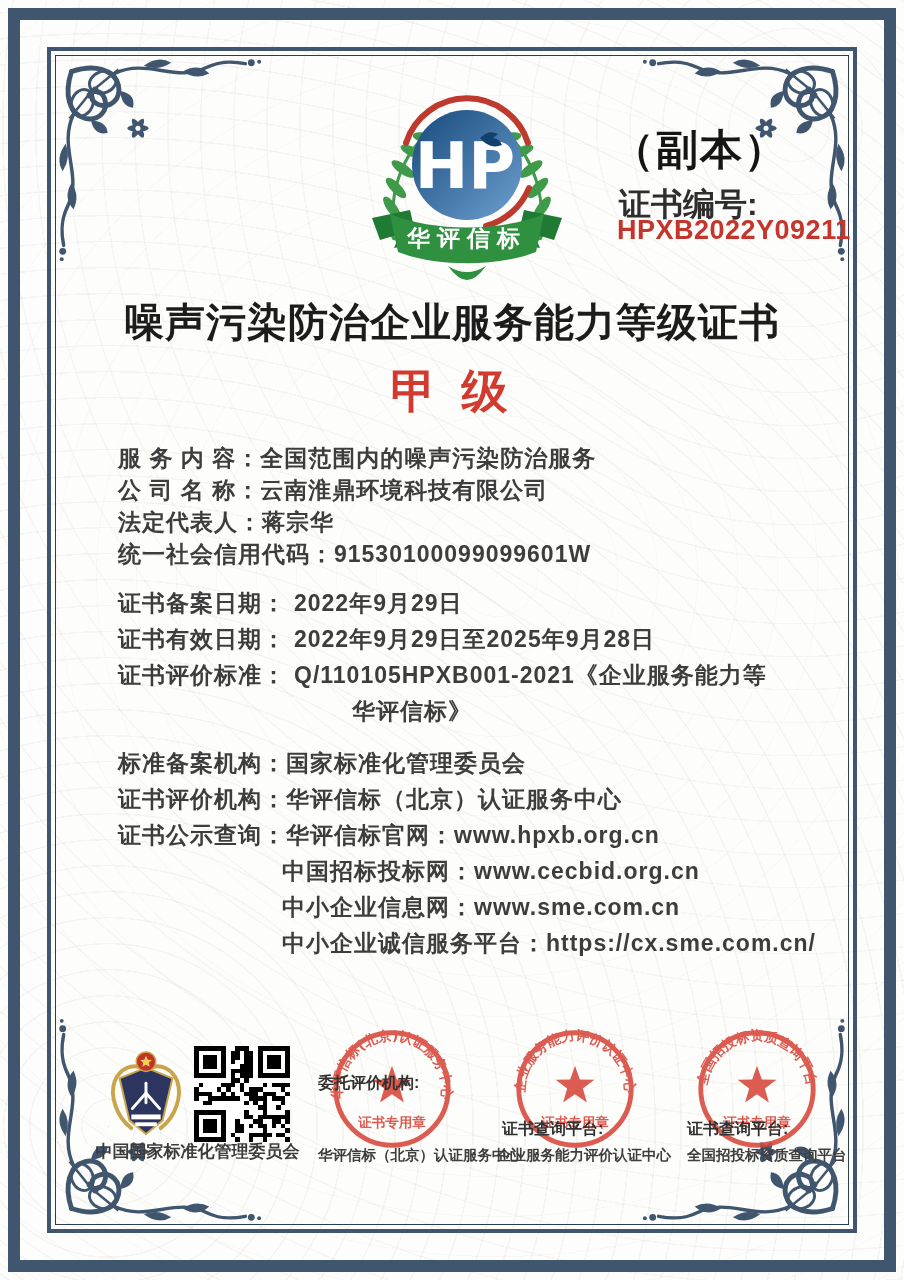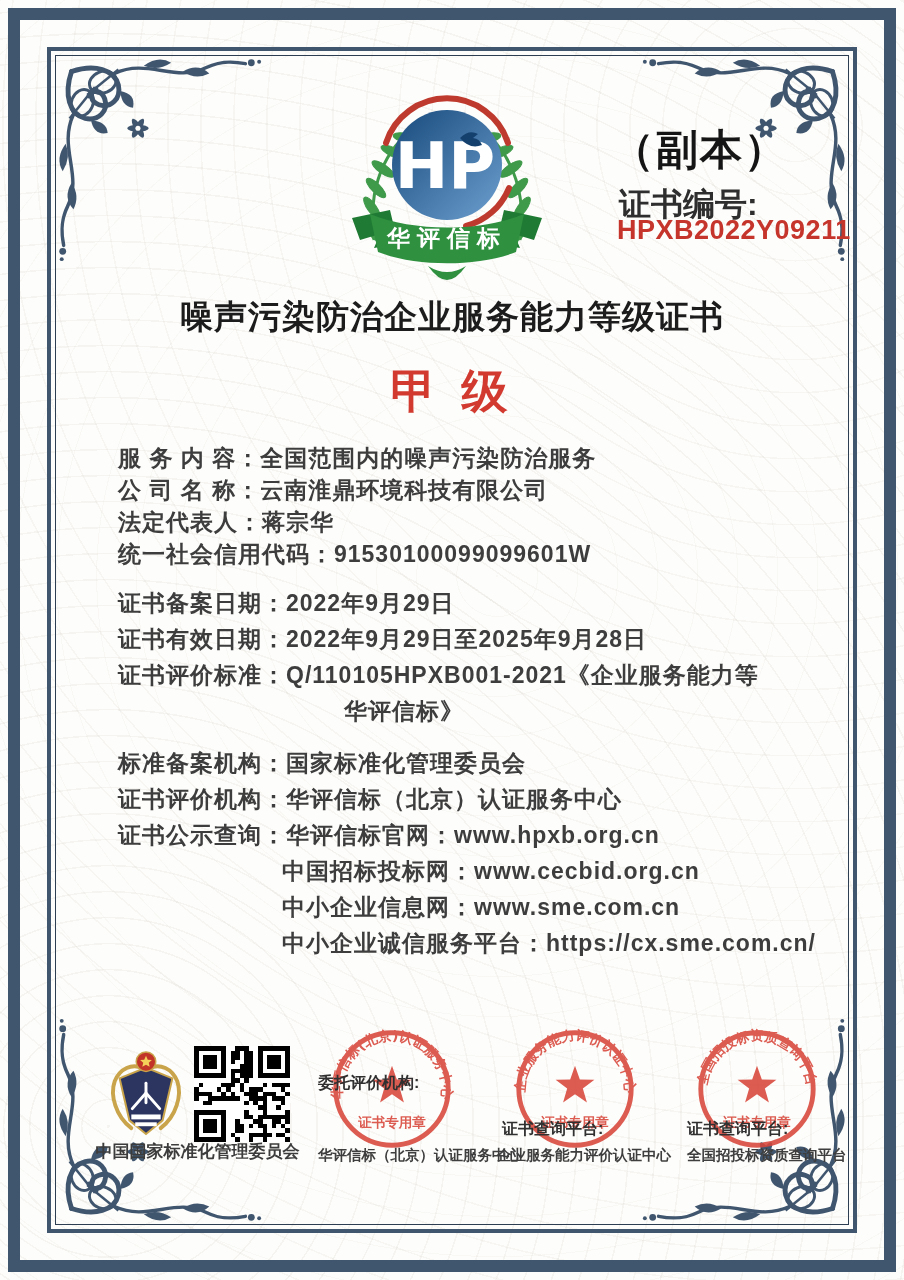--- a/index.html
+++ b/index.html
@@ -17,32 +17,32 @@
   .frame-band{position:absolute;inset:8px;border:12px solid #40566f;pointer-events:none;}
   .frame-line{position:absolute;inset:47px;border:4px solid #40566f;pointer-events:none;}
   .frame-line2{position:absolute;inset:55px;border:1px solid #2d3e52;pointer-events:none;}
   .corner{position:absolute;width:215px;height:215px;color:#40566f;}
   .corner svg{width:100%;height:100%;display:block;}
   .c-tl{top:50px;left:50px;}
   .c-tr{top:50px;right:50px;transform:scaleX(-1);}
   .c-bl{bottom:50px;left:50px;transform:scaleY(-1);}
   .c-br{bottom:50px;right:50px;transform:scale(-1,-1);}
   
-  .logo{left:344px;top:90px;width:206px;height:200px;}
+  .logo{left:364px;top:90px;width:206px;height:200px;}
   .copy-label{left:612px;top:122px;font-size:42px;font-weight:800;color:#151515;letter-spacing:2px;}
   .certno-label{left:619px;top:183px;font-size:32px;font-weight:800;color:#2e2e2e;}
   .certno-value{left:617px;top:215px;font-size:27px;font-weight:700;color:#c6352c;letter-spacing:.5px;}
   
-  .title{left:0;right:0;top:295px;text-align:center;font-size:33px;font-weight:900;color:#1c1c1c;letter-spacing:1px;}
+  .title{left:0;right:0;top:295px;text-align:center;font-size:40px;font-weight:900;color:#1c1c1c;letter-spacing:1px;}
   .grade{left:0;right:0;top:361px;text-align:center;font-size:46px;font-weight:900;color:#d23a30;letter-spacing:6px;}
   
   .block{left:118px;color:#3d3d3d;font-weight:700;}
   .row{display:flex;align-items:flex-start;font-size:23px;line-height:23px;letter-spacing:1px;white-space:nowrap;}
   .b-company{top:447px;}  .b-company .row{margin-bottom:9px;}
-  .b-dates{top:592px;}    .b-dates .row{margin-bottom:13px;}
+  .b-dates{top:592px;}    .b-dates .row{margin-bottom:13px;gap:8px;}
   .b-agency{top:752px;}   .b-agency .row{margin-bottom:13px;}
   .lbl{flex:none;}
   .val-only{padding-left:164px;}
   .wrap2{display:inline-block;padding-left:58px;}
   .val-multi{white-space:normal;max-width:560px;}
   .val-multi .line2{display:block;margin-top:13px;}
   
   .emblem{left:102px;top:1048px;width:88px;height:94px;}
   .qr{left:194px;top:1046px;width:96px;height:96px;}
   .authority-caption{left:80px;top:1140px;width:235px;text-align:center;font-size:17px;font-weight:700;color:#3c3c3c;font-family:Liberation Mono, monospace;}

